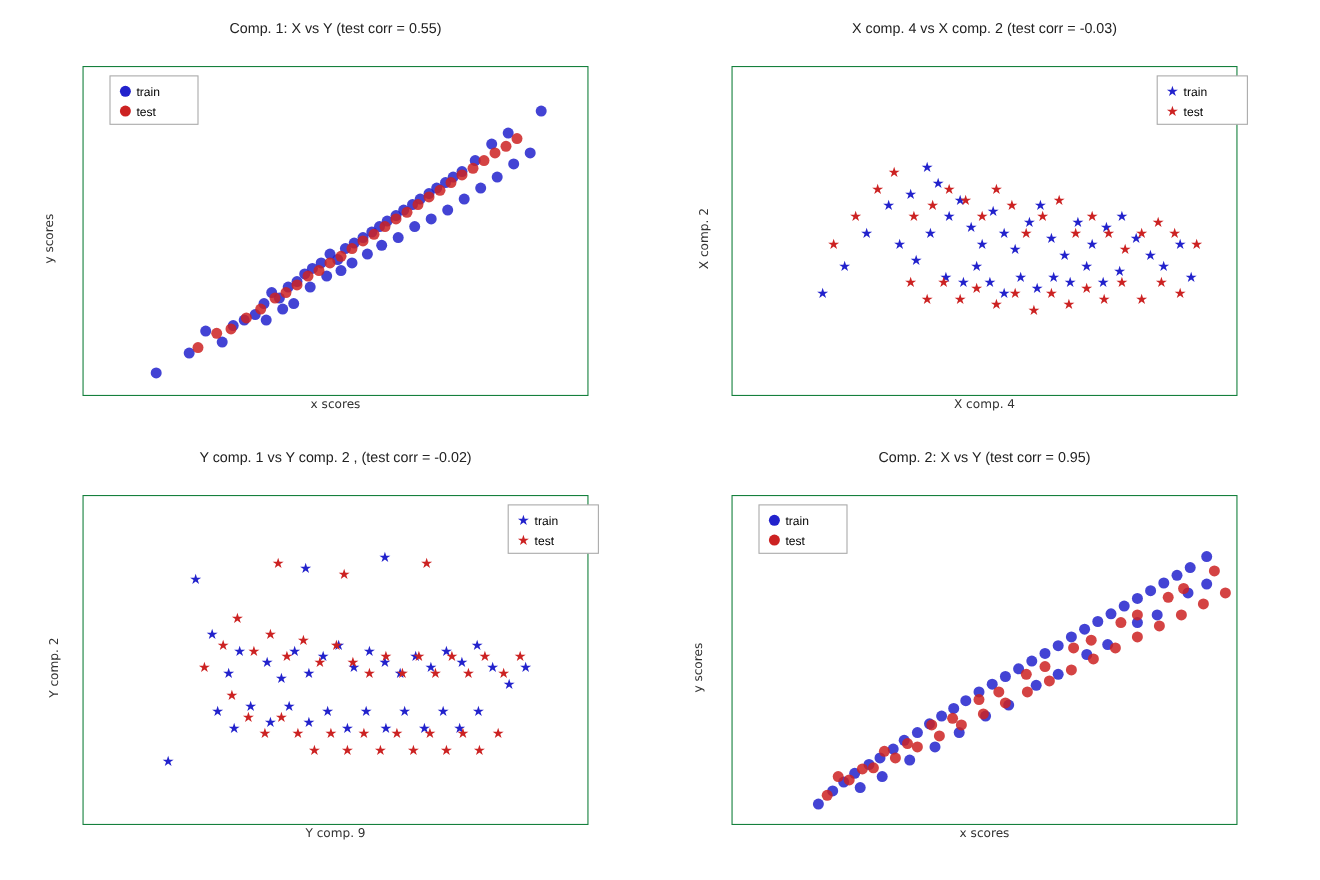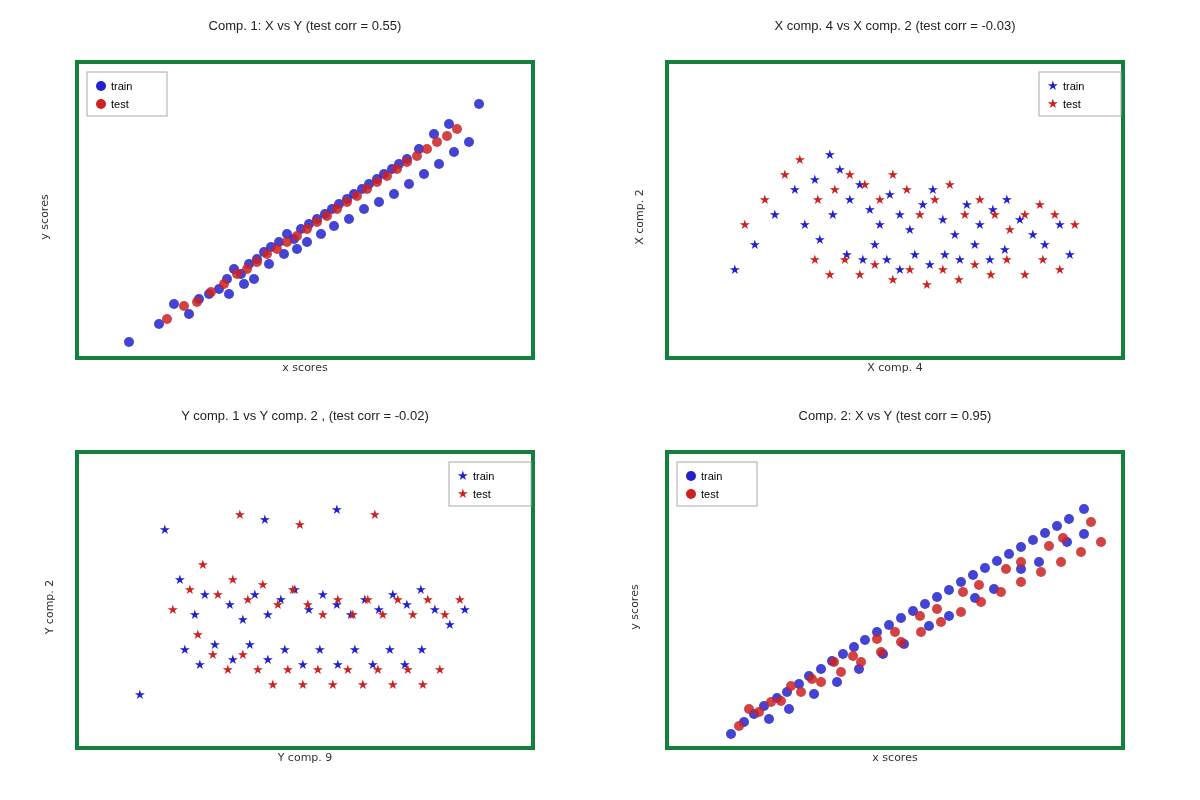--- a/index.html
+++ b/index.html
@@ -36,22 +36,23 @@
     .plot-area {
       position: relative;
       flex: 1;
       width: 100%;
       display: flex;
       align-items: center;
       justify-content: center;
     }
     .plot-canvas {
       position: relative;
-      border: 4px solid #15803d;
+      border: 1px solid #15803d;
       background: #fff;
+      padding-left: 16px;
     }
     .axis-label-x {
       font-size: 11px;
       color: #333;
       margin-top: 1px;
     }
     .axis-label-y {
       position: absolute;
       left: 2px;
       top: 50%;

